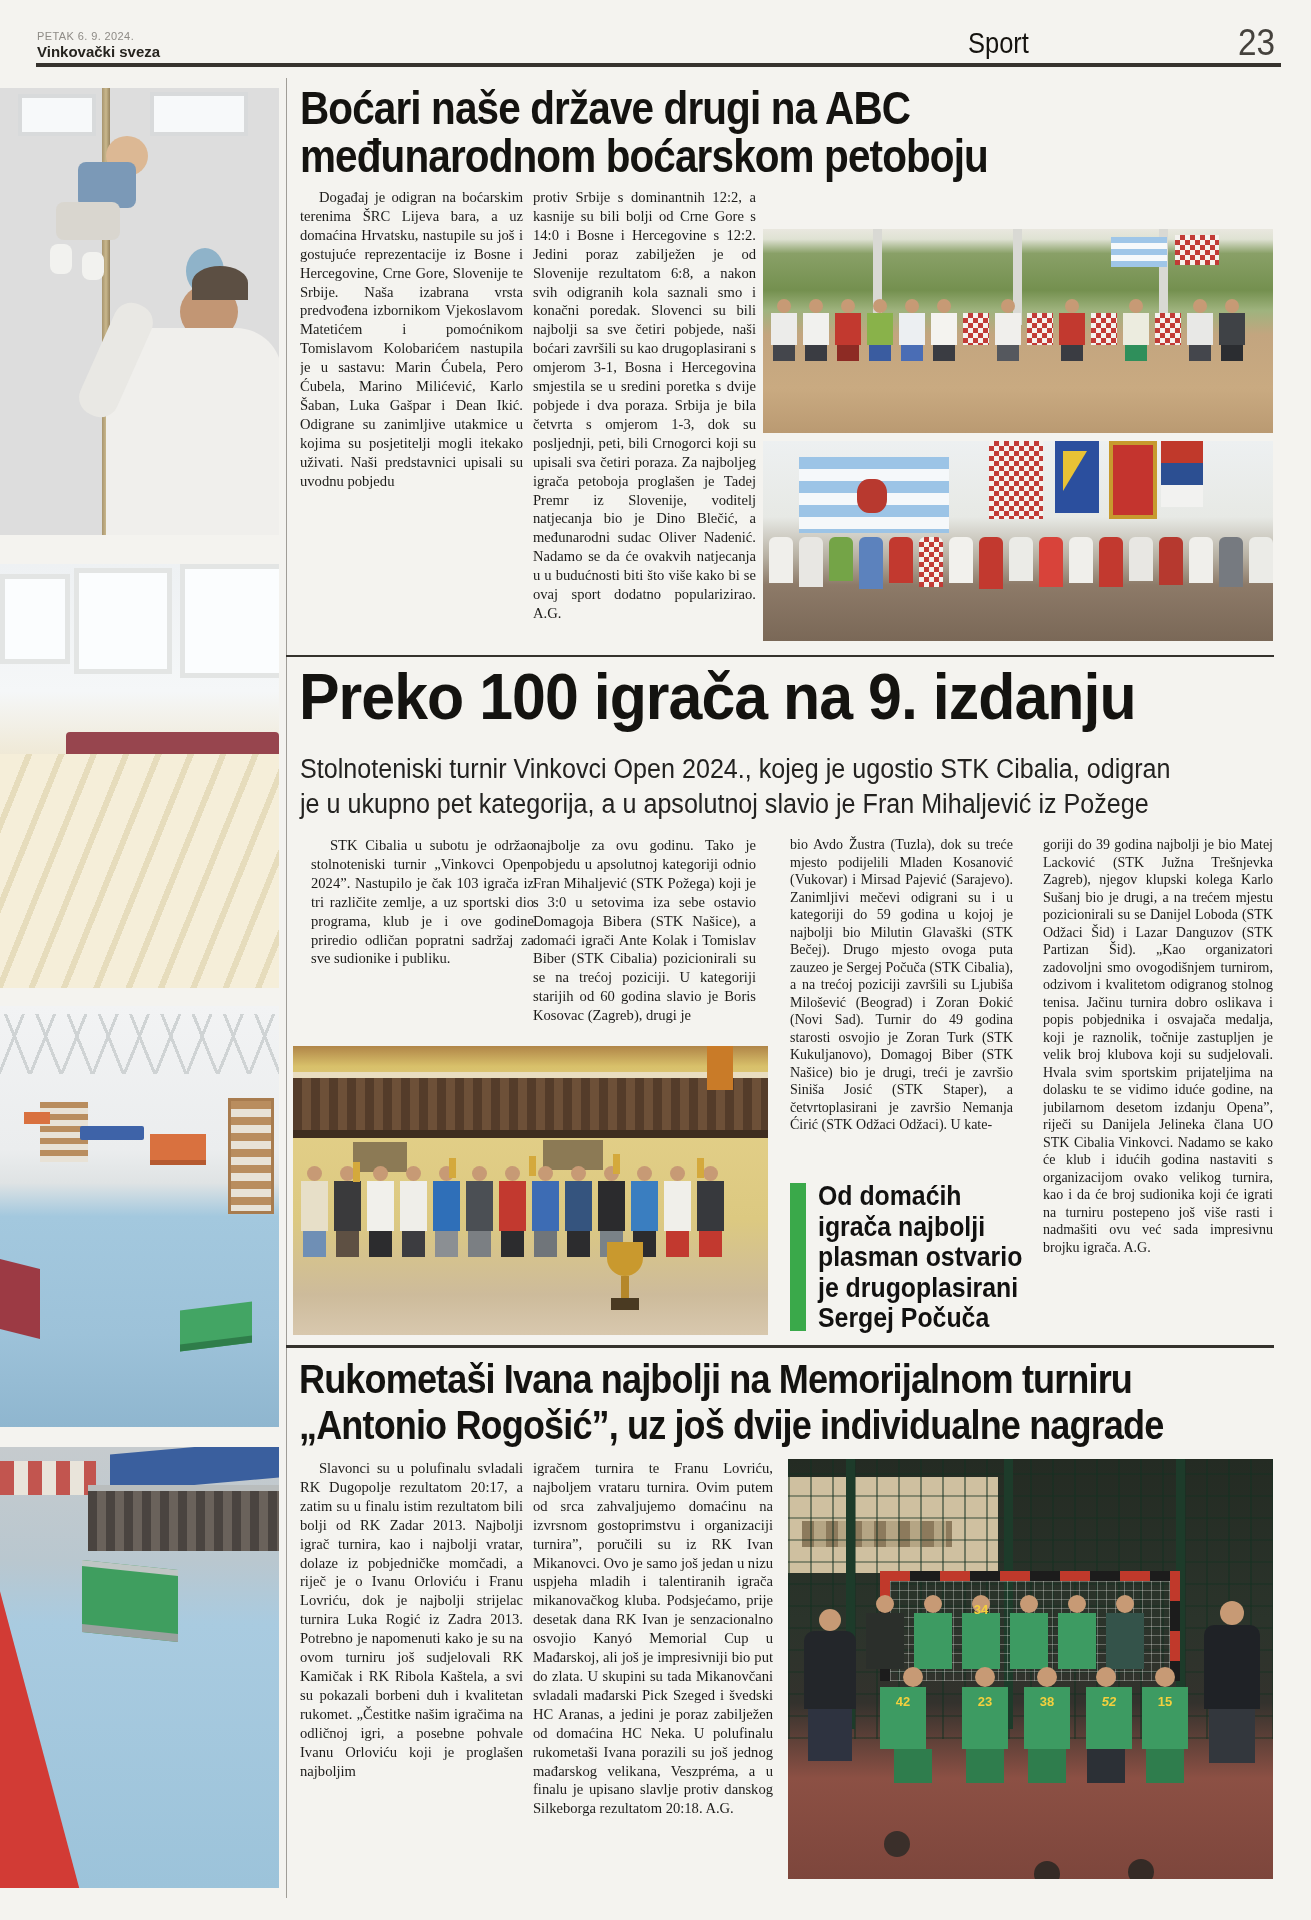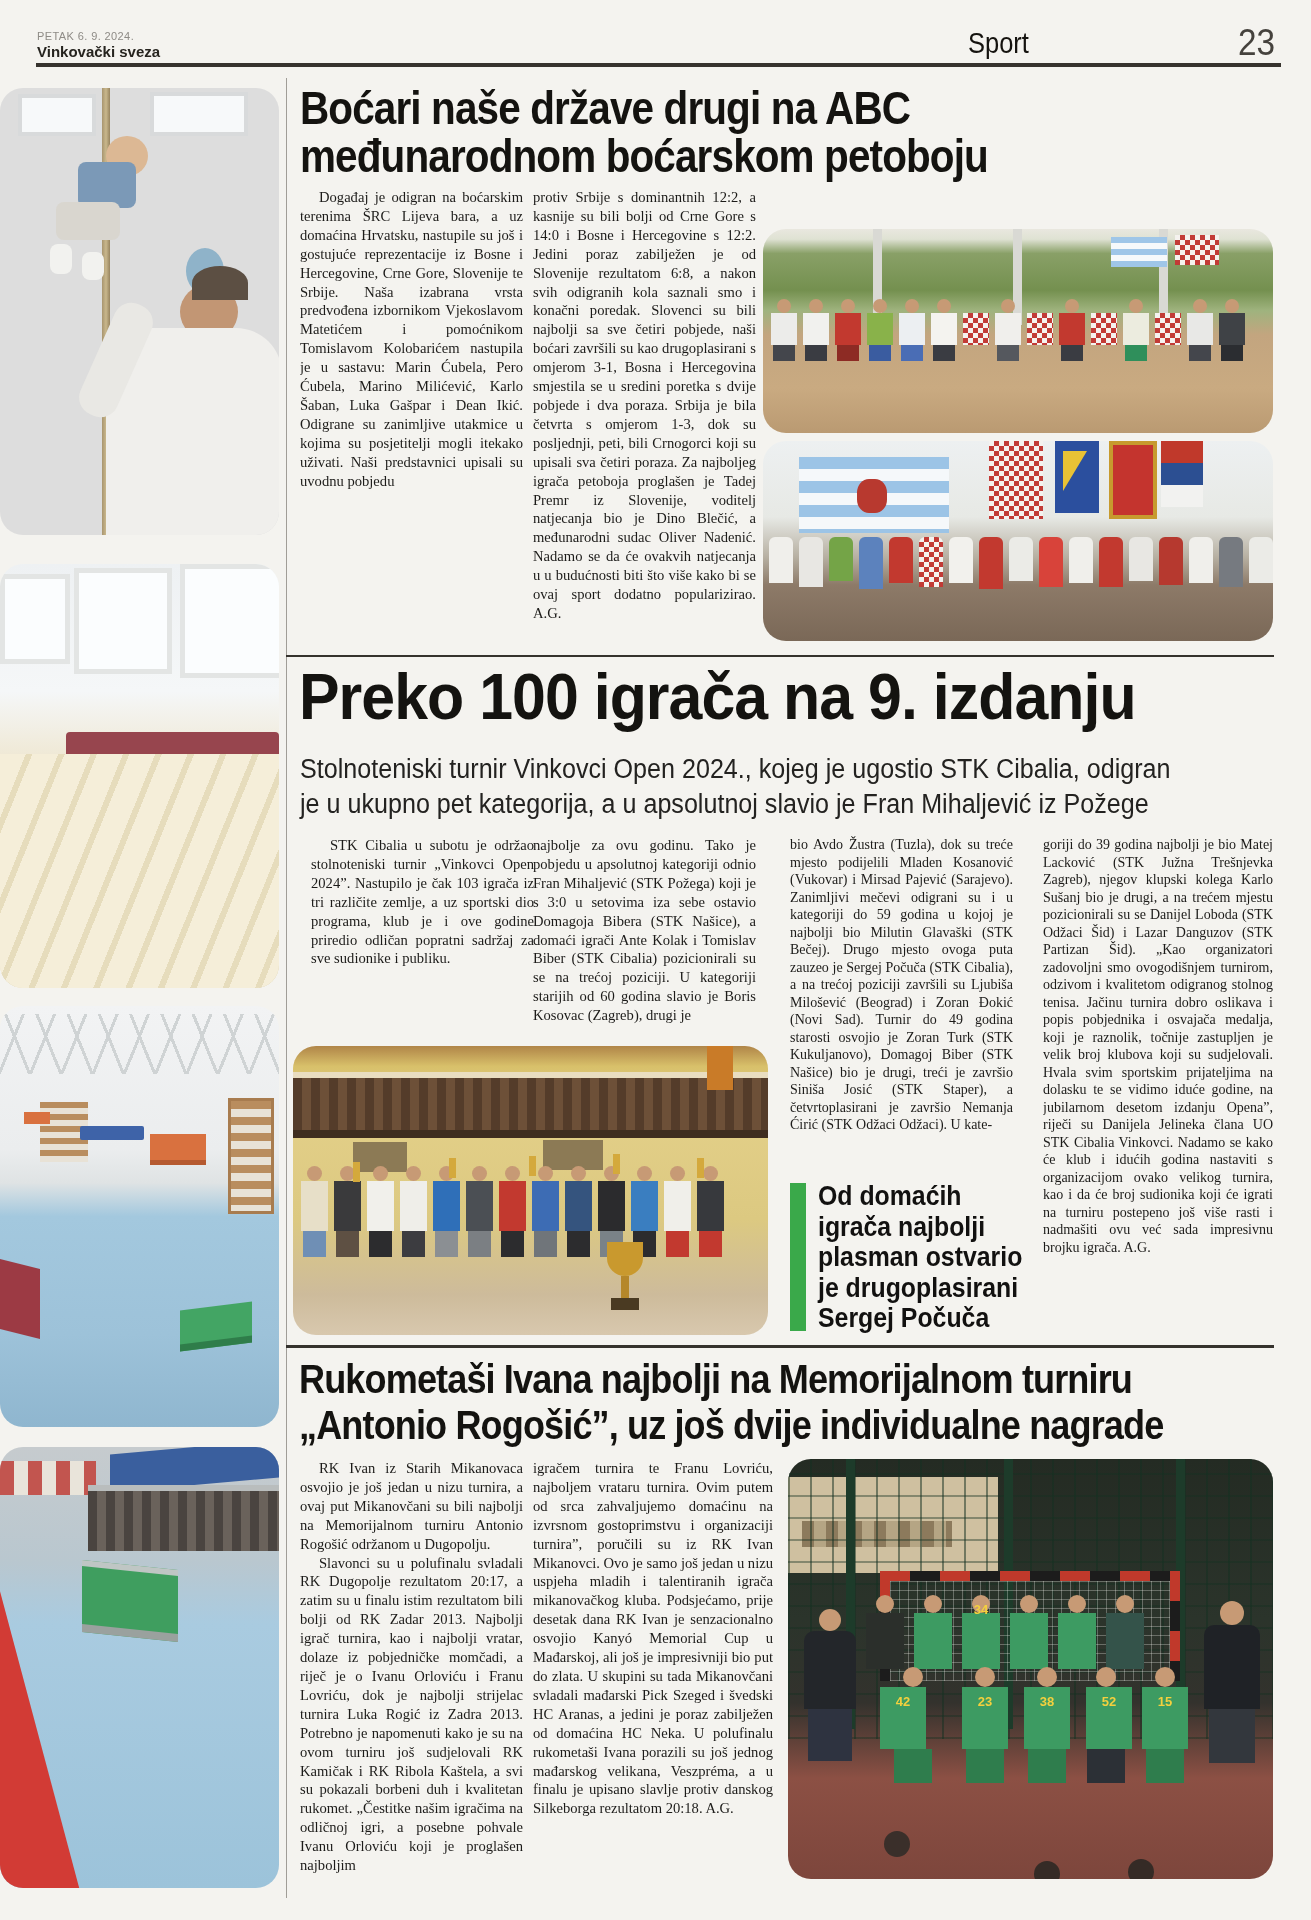--- a/index.html
+++ b/index.html
@@ -22,21 +22,21 @@
   .sub{font-family:"Liberation Sans",sans-serif;font-weight:400;color:#232220;white-space:nowrap;
        transform:scaleX(.93);transform-origin:0 0;}
   .body{font-size:14.6px;line-height:18.9px;text-align:justify;overflow:hidden;}
   .body p{margin:0;text-indent:19px;}
   .body p.noind{text-indent:0;}
   .tight{font-size:14px;line-height:17.5px;}
   .quote-bar{width:16px;background:#3aa94a;}
   .quote-text{font-family:"Liberation Sans",sans-serif;font-weight:bold;font-size:27px;line-height:30.5px;
               color:#121110;transform:scaleX(.92);transform-origin:0 0;white-space:nowrap;}
   
-  .ph{overflow:hidden;background:#ddd;border-radius:23px;}
+  .ph{overflow:hidden;background:#ddd;}
   .ph .s{position:absolute;}
   .head{border-radius:50%;background:#c79a75;}
   .figrow{display:flex;gap:6px;}
   .jersey{position:relative;}
   .jersey .num{position:absolute;left:0;right:0;top:7px;text-align:center;
                font-family:"Liberation Sans",sans-serif;font-weight:bold;color:#f3d03e;font-size:13px;}
   .checker{background:repeating-conic-gradient(#c23b36 0% 25%,#f5f2ef 0% 50%) 0 0/10px 10px;}
 </style>
 </head>
 <body>
@@ -326,21 +326,20 @@
     <div class="quote-text">je drugoplasirani</div>
     <div class="quote-text">Sergej Počuča</div>
   </div>
 
   <div class="abs hrule" style="left:286px;top:1345px;width:988px;height:3px;"></div>
 
   <div class="abs hl" style="left:299px;top:1357px;font-size:41px;line-height:45px;">Rukometaši Ivana najbolji na Memorijalnom turniru</div>
   <div class="abs hl" style="left:299px;top:1403px;font-size:41px;line-height:45px;">„Antonio Rogošić”, uz još dvije individualne nagrade</div>
 
   <div class="abs body" style="left:300px;top:1459px;width:223px;height:430px;">
-    <p>RK Ivan iz Starih Mikanovaca osvojio je još jedan u nizu turnira, a ovaj put Mikanovčani su bili najbolji na Memorijalnom turniru Antonio Rogošić održanom u Dugopolju.</p>
     <p>Slavonci su u polufinalu svladali RK Dugopolje rezultatom 20:17, a zatim su u finalu istim rezultatom bili bolji od RK Zadar 2013. Najbolji igrač turnira, kao i najbolji vratar, dolaze iz pobjedničke momčadi, a riječ je o Ivanu Orloviću i Franu Lovriću, dok je najbolji strijelac turnira Luka Rogić iz Zadra 2013. Potrebno je napomenuti kako je su na ovom turniru još sudjelovali RK Kamičak i RK Ribola Kaštela, a svi su pokazali borbeni duh i kvalitetan rukomet. „Čestitke našim igračima na odličnoj igri, a posebne pohvale Ivanu Orloviću koji je proglašen najboljim</p>
   </div>
   <div class="abs body" style="left:533px;top:1459px;width:240px;height:430px;">
     <p class="noind">igračem turnira te Franu Lovriću, najboljem vrataru turnira. Ovim putem od srca zahvaljujemo domaćinu na izvrsnom gostoprimstvu i organizaciji turnira”, poručili su iz RK Ivan Mikanovci. Ovo je samo još jedan u nizu uspjeha mladih i talentiranih igrača mikanovačkog kluba. Podsjećamo, prije desetak dana RK Ivan je senzacionalno osvojio Kanyó Memorial Cup u Mađarskoj, ali još je impresivniji bio put do zlata. U skupini su tada Mikanovčani svladali mađarski Pick Szeged i švedski HC Aranas, a jedini je poraz zabilježen od domaćina HC Neka. U polufinalu rukometaši Ivana porazili su još jednog mađarskog velikana, Veszpréma, a u finalu je upisano slavlje protiv danskog Silkeborga rezultatom 20:18. A.G.</p>
   </div>
 
   <div class="abs ph" style="left:788px;top:1459px;width:485px;height:420px;background:linear-gradient(180deg,#242b23 0%,#2b342b 38%,#33322d 58%,#8c5044 76%,#7d463c 100%);">
     <div class="s" style="left:0;top:18px;width:210px;height:96px;background:#cfc0a0;">
       <div class="s" style="left:14px;top:44px;width:150px;height:26px;background:repeating-linear-gradient(90deg,#8c7a5c 0 12px,#b5a584 12px 24px);"></div>
     </div>
@@ -409,21 +408,21 @@
           </div>
           <div style="width:38px;height:34px;background:#2f7d4d;margin:0 auto;"></div>
         </div>
       <div class="jersey" style="width:46px;">
           <div class="head" style="width:20px;height:20px;margin:0 auto;"></div>
           <div style="width:46px;height:62px;background:#3d9b62;position:relative;">
             <span class="num">38</span>
           </div>
           <div style="width:38px;height:34px;background:#2f7d4d;margin:0 auto;"></div>
         </div>
-      <div class="jersey" style="width:40px;">
+      <div class="jersey" style="width:40px;font-style:italic;">
           <div class="head" style="width:20px;height:20px;margin:0 auto;"></div>
           <div style="width:46px;height:62px;background:#3d9b62;position:relative;">
             <span class="num">52</span>
           </div>
           <div style="width:38px;height:34px;background:#2c3036;margin:0 auto;"></div>
         </div>
       <div class="jersey" style="width:46px;">
           <div class="head" style="width:20px;height:20px;margin:0 auto;"></div>
           <div style="width:46px;height:62px;background:#3d9b62;position:relative;">
             <span class="num">15</span>

